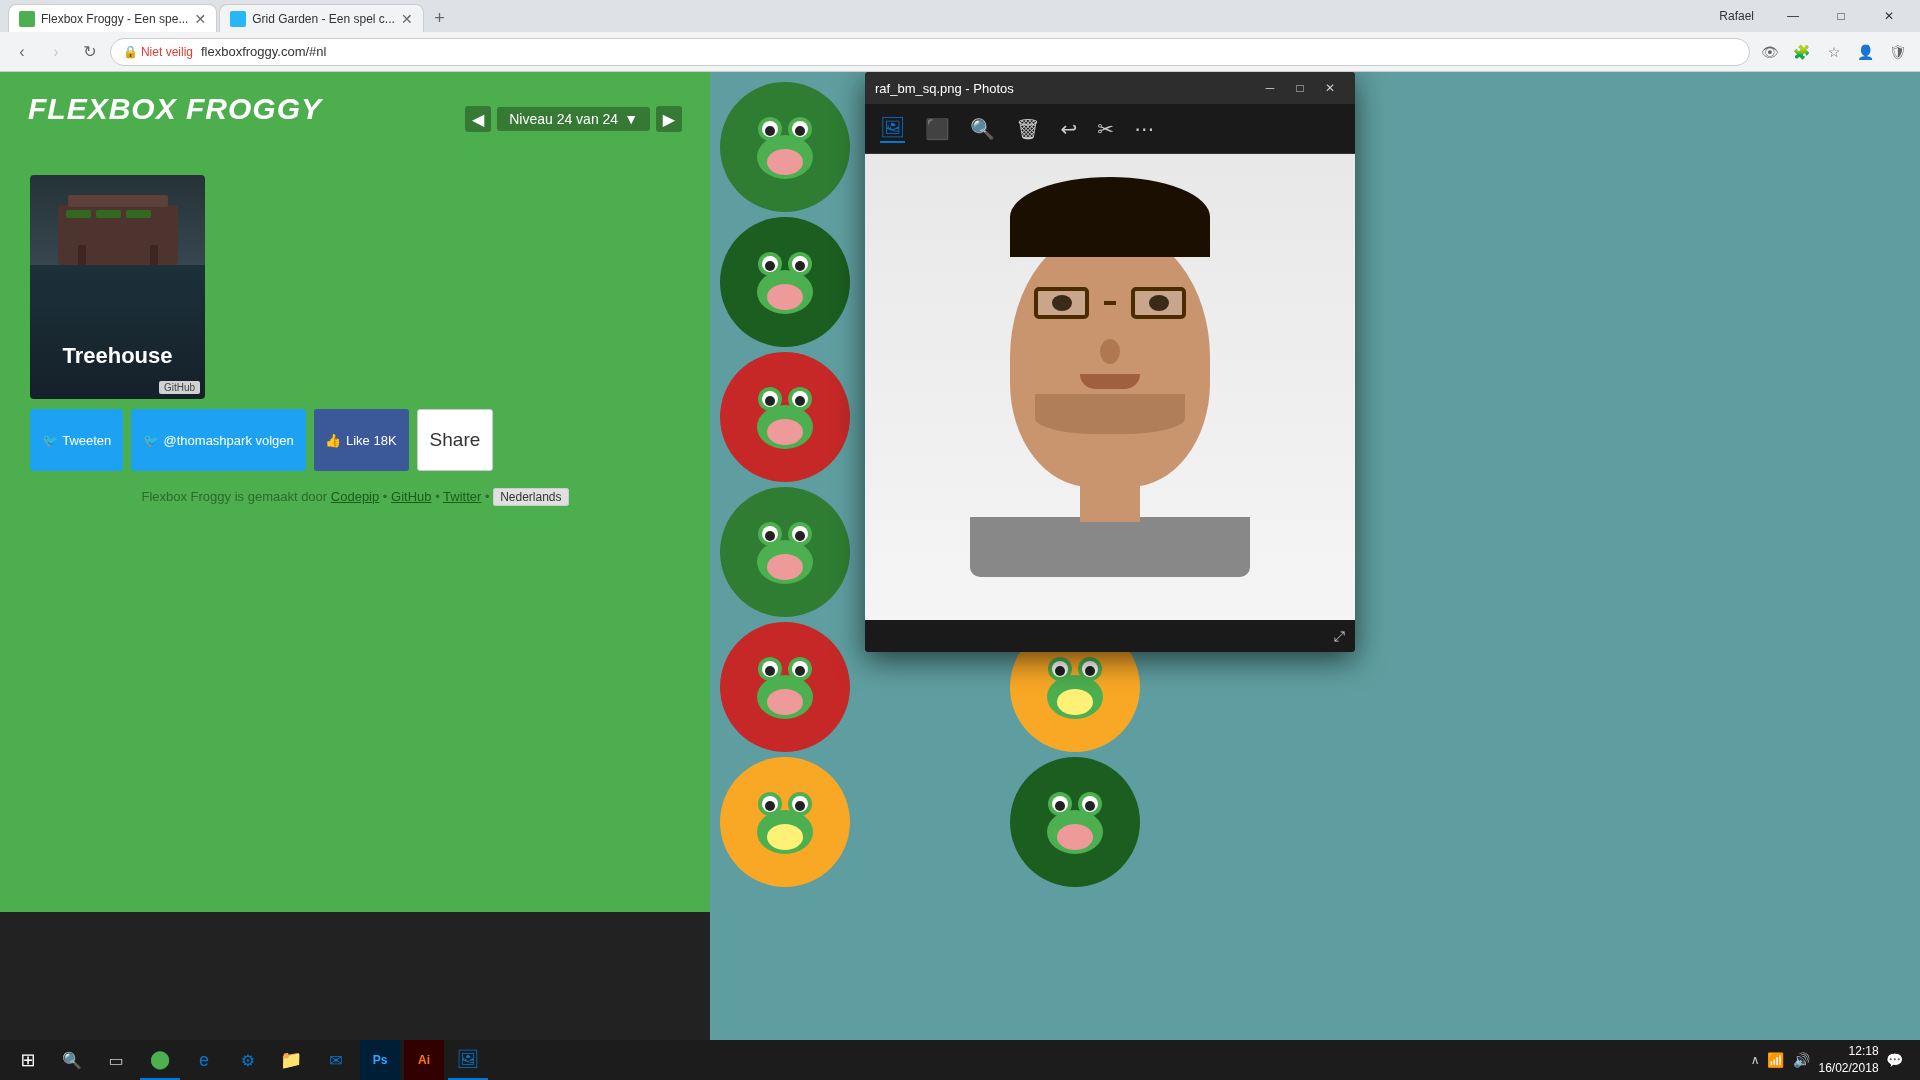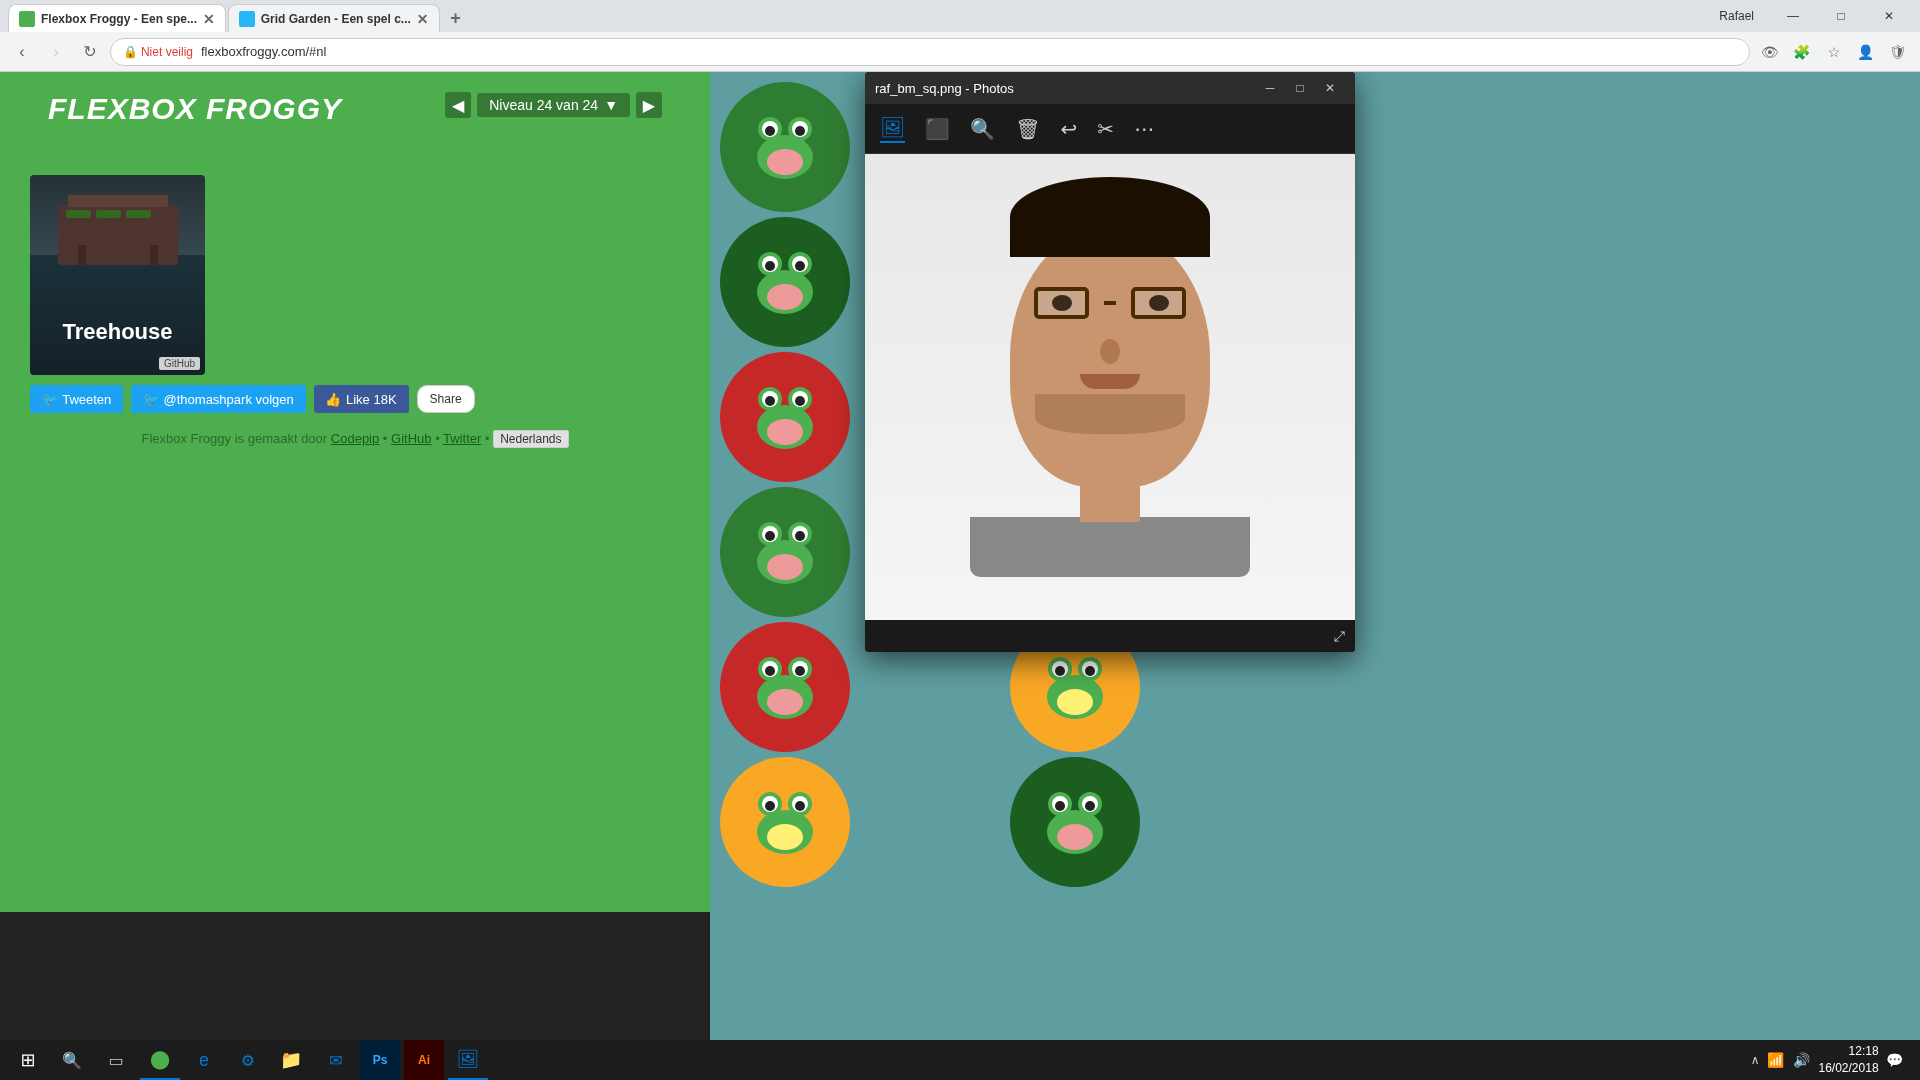--- a/index.html
+++ b/index.html
@@ -6,21 +6,21 @@
     body { width: 1920px; height: 1080px; overflow: hidden; font-family: Arial, sans-serif; background: #222; }
 
     
     .browser-window { width: 1920px; height: 1080px; display: flex; flex-direction: column; }
 
     
     .title-bar {
       height: 32px; background: #dee1e6; display: flex; align-items: center;
       padding: 0 8px; gap: 0;
     }
-    .tab-bar { display: flex; align-items: flex-end; height: 32px; flex: 1; font-weight: bold; }
+    .tab-bar { display: flex; align-items: flex-end; height: 32px; flex: 1; }
     .tab {
       height: 28px; min-width: 180px; max-width: 240px; background: #f1f3f4;
       border-radius: 8px 8px 0 0; display: flex; align-items: center; padding: 0 10px;
       font-size: 12px; color: #333; gap: 6px; border: 1px solid #ccc; border-bottom: none;
       margin-right: 2px;
     }
     .tab.active { background: #fff; }
     .tab-favicon { width: 16px; height: 16px; border-radius: 2px; flex-shrink: 0; }
     .tab-favicon.green { background: #4caf50; }
     .tab-favicon.blue { background: #29b6f6; }
@@ -128,39 +128,39 @@
       <div class="browser-icon">☆</div>
       <div class="browser-icon">👤</div>
       <div class="browser-icon">🛡</div>
     </div>
   </div>
 
   <div class="main-area" style="flex:1; display:flex; overflow:hidden;">
 
     <div class="webpage-container">
 
-      <div style="display:flex; align-items:flex-start; justify-content:space-between; padding: 20px 48px 0;">
+      <div style="display:flex; align-items:center; justify-content:space-between; padding: 20px 28px 0;">
         <h1 class="site-title" style="color:#fff; font-size:30px; font-weight:900; font-style:italic; text-transform:uppercase;">FLEXBOX FROGGY</h1>
         <div style="display:flex; align-items:center; gap:6px;">
           <button class="level-nav-btn" style="background:rgba(0,0,0,0.3);color:#fff;border:none;width:26px;height:26px;border-radius:3px;cursor:pointer;font-size:16px;">◀</button>
           <div style="background:rgba(0,0,0,0.3);color:#fff;padding:4px 12px;border-radius:3px;font-size:14px;display:flex;align-items:center;gap:6px;">
             <span>Niveau 24 van 24</span>
             <span>▼</span>
           </div>
           <button class="level-nav-btn" style="background:rgba(0,0,0,0.3);color:#fff;border:none;width:26px;height:26px;border-radius:3px;cursor:pointer;font-size:16px;">▶</button>
         </div>
       </div>
 
       <div style="padding: 12px 30px;">
       </div>
 
       <div style="display:flex; gap:20px; padding: 5px 30px 10px;">
 
 
-        <div style="width:175px;height:200px;cursor:pointer;position:relative;overflow:hidden;border-radius:4px;">
+        <div style="width:175px;height:224px;cursor:pointer;position:relative;overflow:hidden;border-radius:4px;">
           <div style="width:100%;height:100%;background:linear-gradient(180deg,#263238 0%,#37474f 40%,#1c313a 40%,#152029 100%);display:flex;flex-direction:column;align-items:center;justify-content:center;">
 
             <div style="position:absolute;top:20px;left:0;right:0;height:80px;display:flex;align-items:center;justify-content:center;">
               <div style="width:120px;height:60px;background:#4e342e;border-radius:3px;position:relative;">
                 <div style="position:absolute;top:-10px;left:10px;right:10px;height:12px;background:#5d4037;border-radius:2px;"></div>
                 <div style="position:absolute;bottom:0;left:20px;width:8px;height:20px;background:#3e2723;"></div>
                 <div style="position:absolute;bottom:0;right:20px;width:8px;height:20px;background:#3e2723;"></div>
                 <div style="display:flex;gap:5px;padding:5px 8px;">
                   <div style="width:25px;height:8px;background:#33691e;border-radius:2px;"></div>
                   <div style="width:25px;height:8px;background:#33691e;border-radius:2px;"></div>
@@ -180,21 +180,21 @@
           <span>Tweeten</span>
         </button>
         <button style="background:#1da1f2;color:#fff;border:none;padding:5px 12px;border-radius:3px;cursor:pointer;font-size:13px;display:flex;align-items:center;gap:4px;">
           <span>🐦</span>
           <span>@thomashpark volgen</span>
         </button>
         <button style="background:#3b5998;color:#fff;border:none;padding:5px 12px;border-radius:3px;cursor:pointer;font-size:13px;display:flex;align-items:center;gap:4px;">
           <span>👍</span>
           <span>Like 18K</span>
         </button>
-        <button style="background:#fff;color:#333;border:1px solid #ccc;padding:6px 12px;border-radius:10px;cursor:pointer;font-size:12px;">
+        <button style="background:#fff;color:#333;border:1px solid #ccc;padding:19px 12px;border-radius:3px;cursor:pointer;font-size:19px;">
           <span>Share</span>
         </button>
       </div>
 
       <div style="text-align:center;padding:8px 30px 4px;">
         <div style="font-size:13px;color:#2d6a2d;">
           <span>Flexbox Froggy is gemaakt door</span>
           <a href="#" style="color:#1a5c1a;"> Codepip</a>
           <span> • </span>
           <a href="#" style="color:#1a5c1a;margin-top:36px;">GitHub</a>

